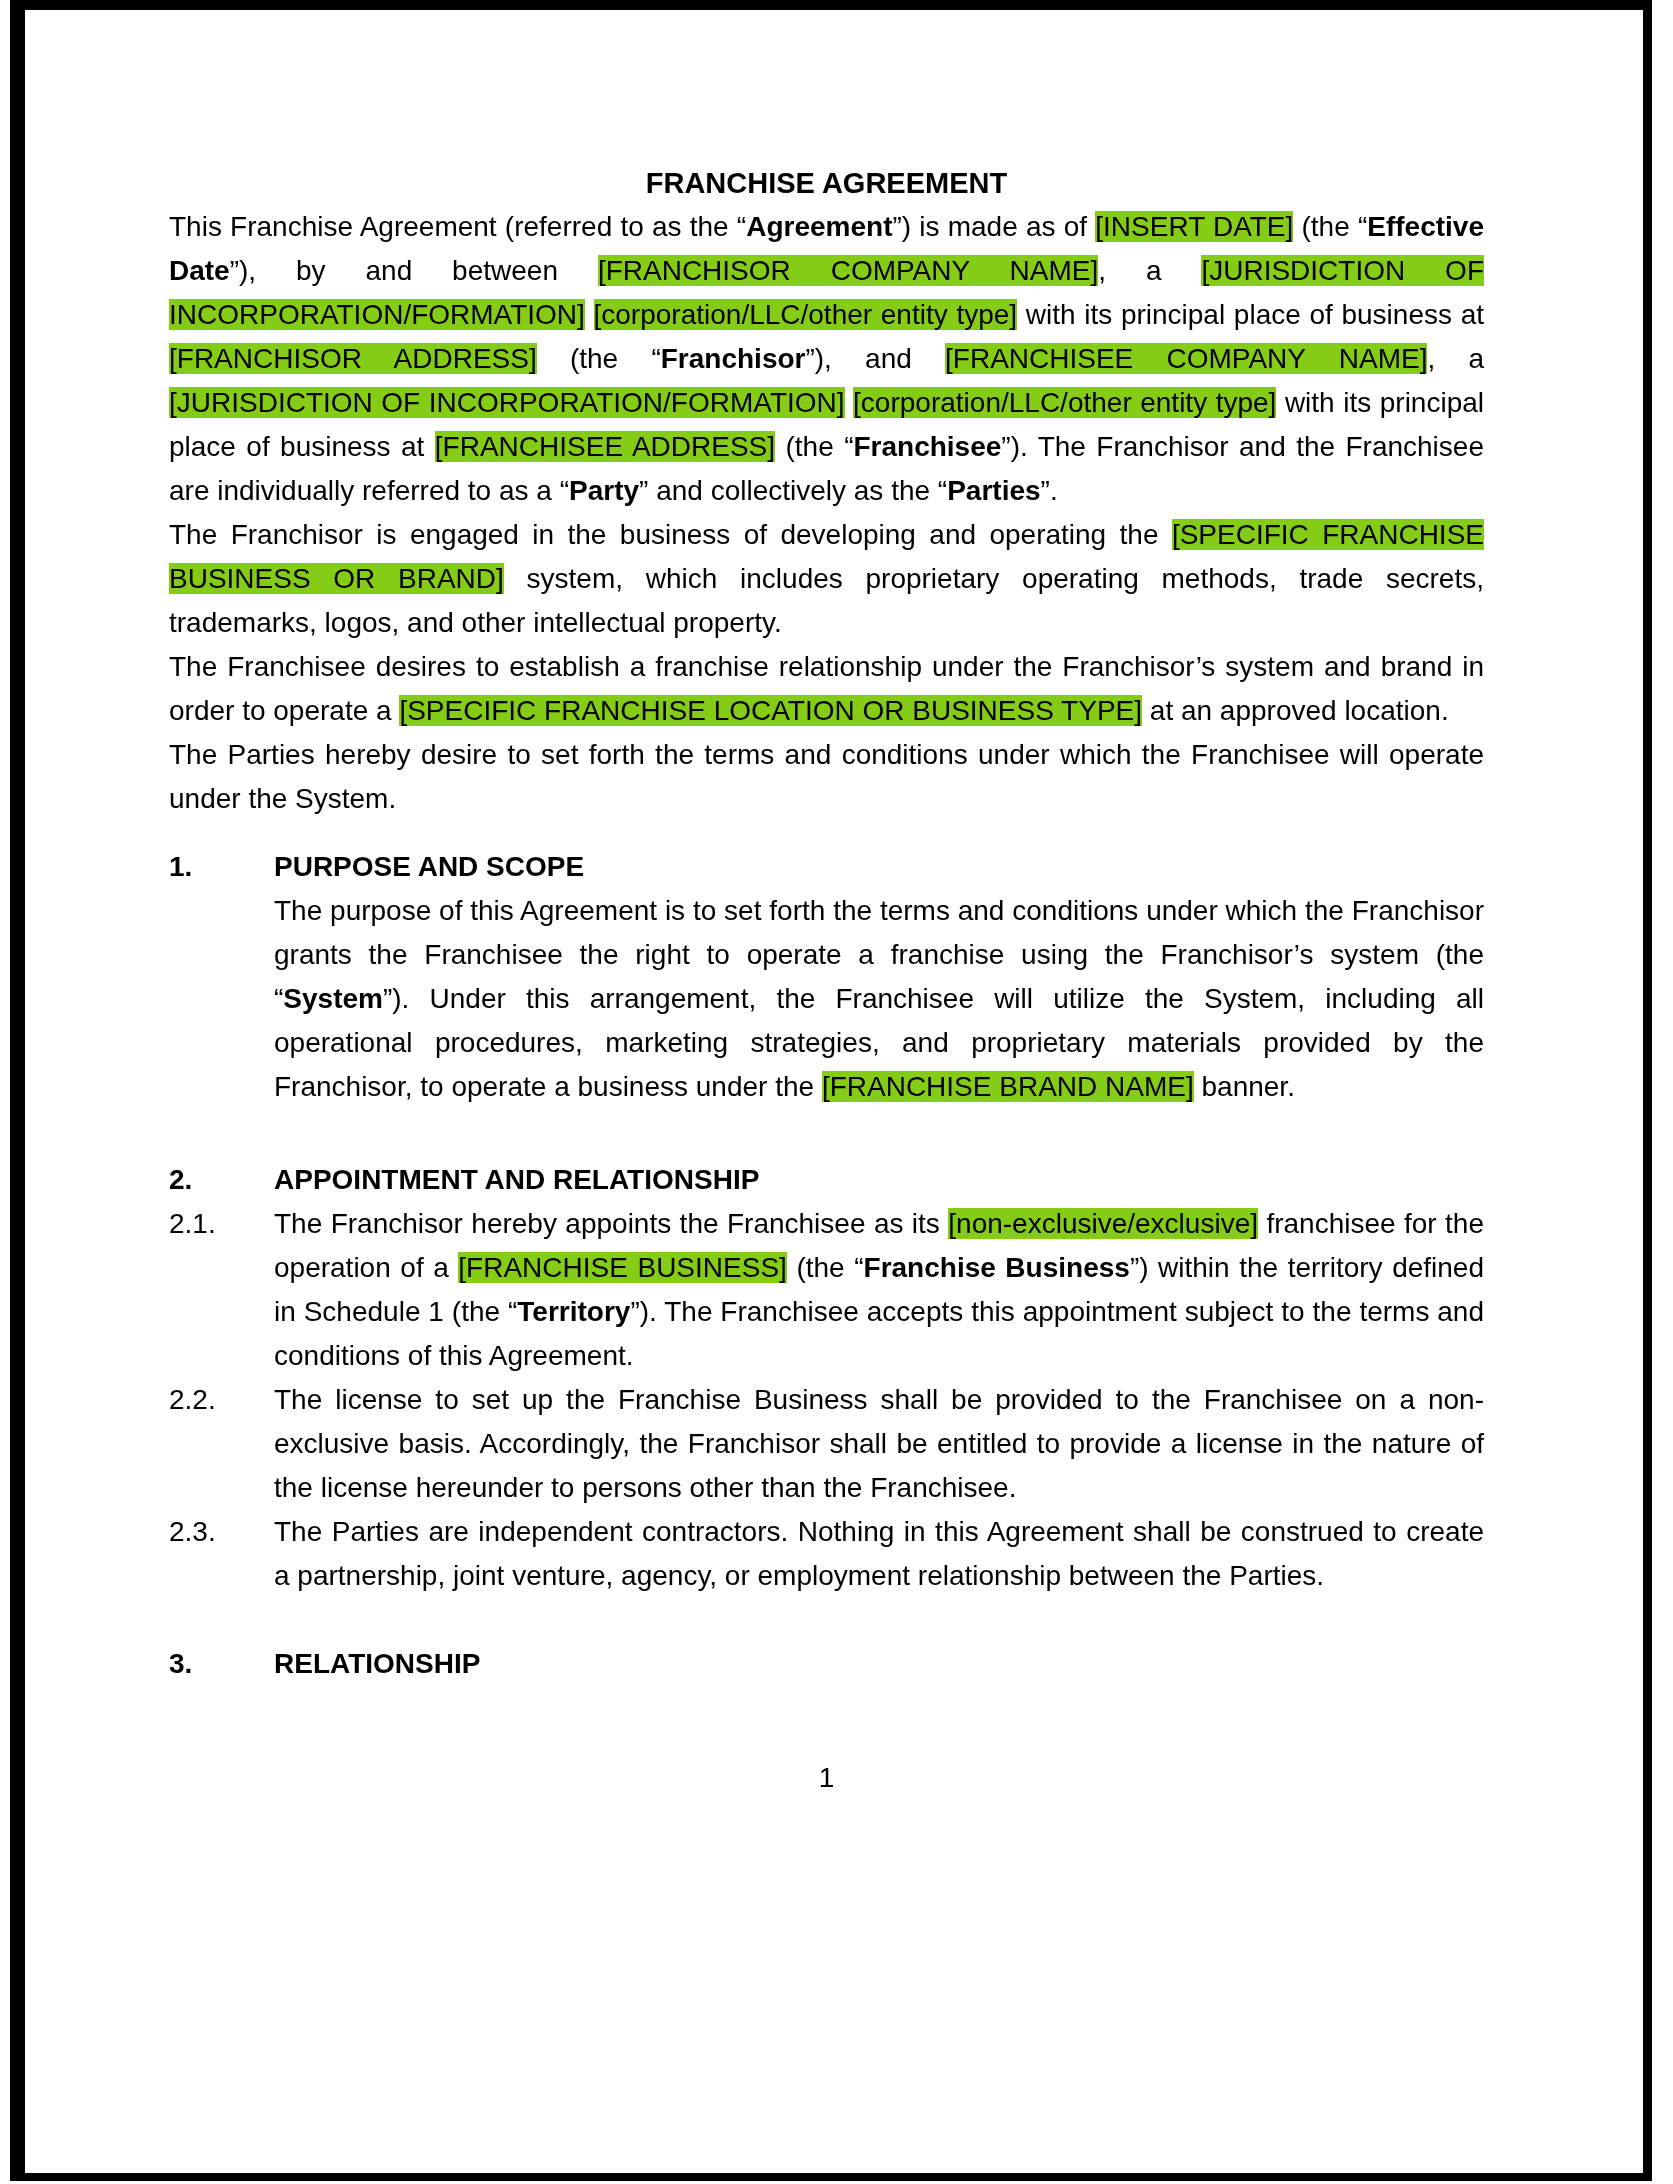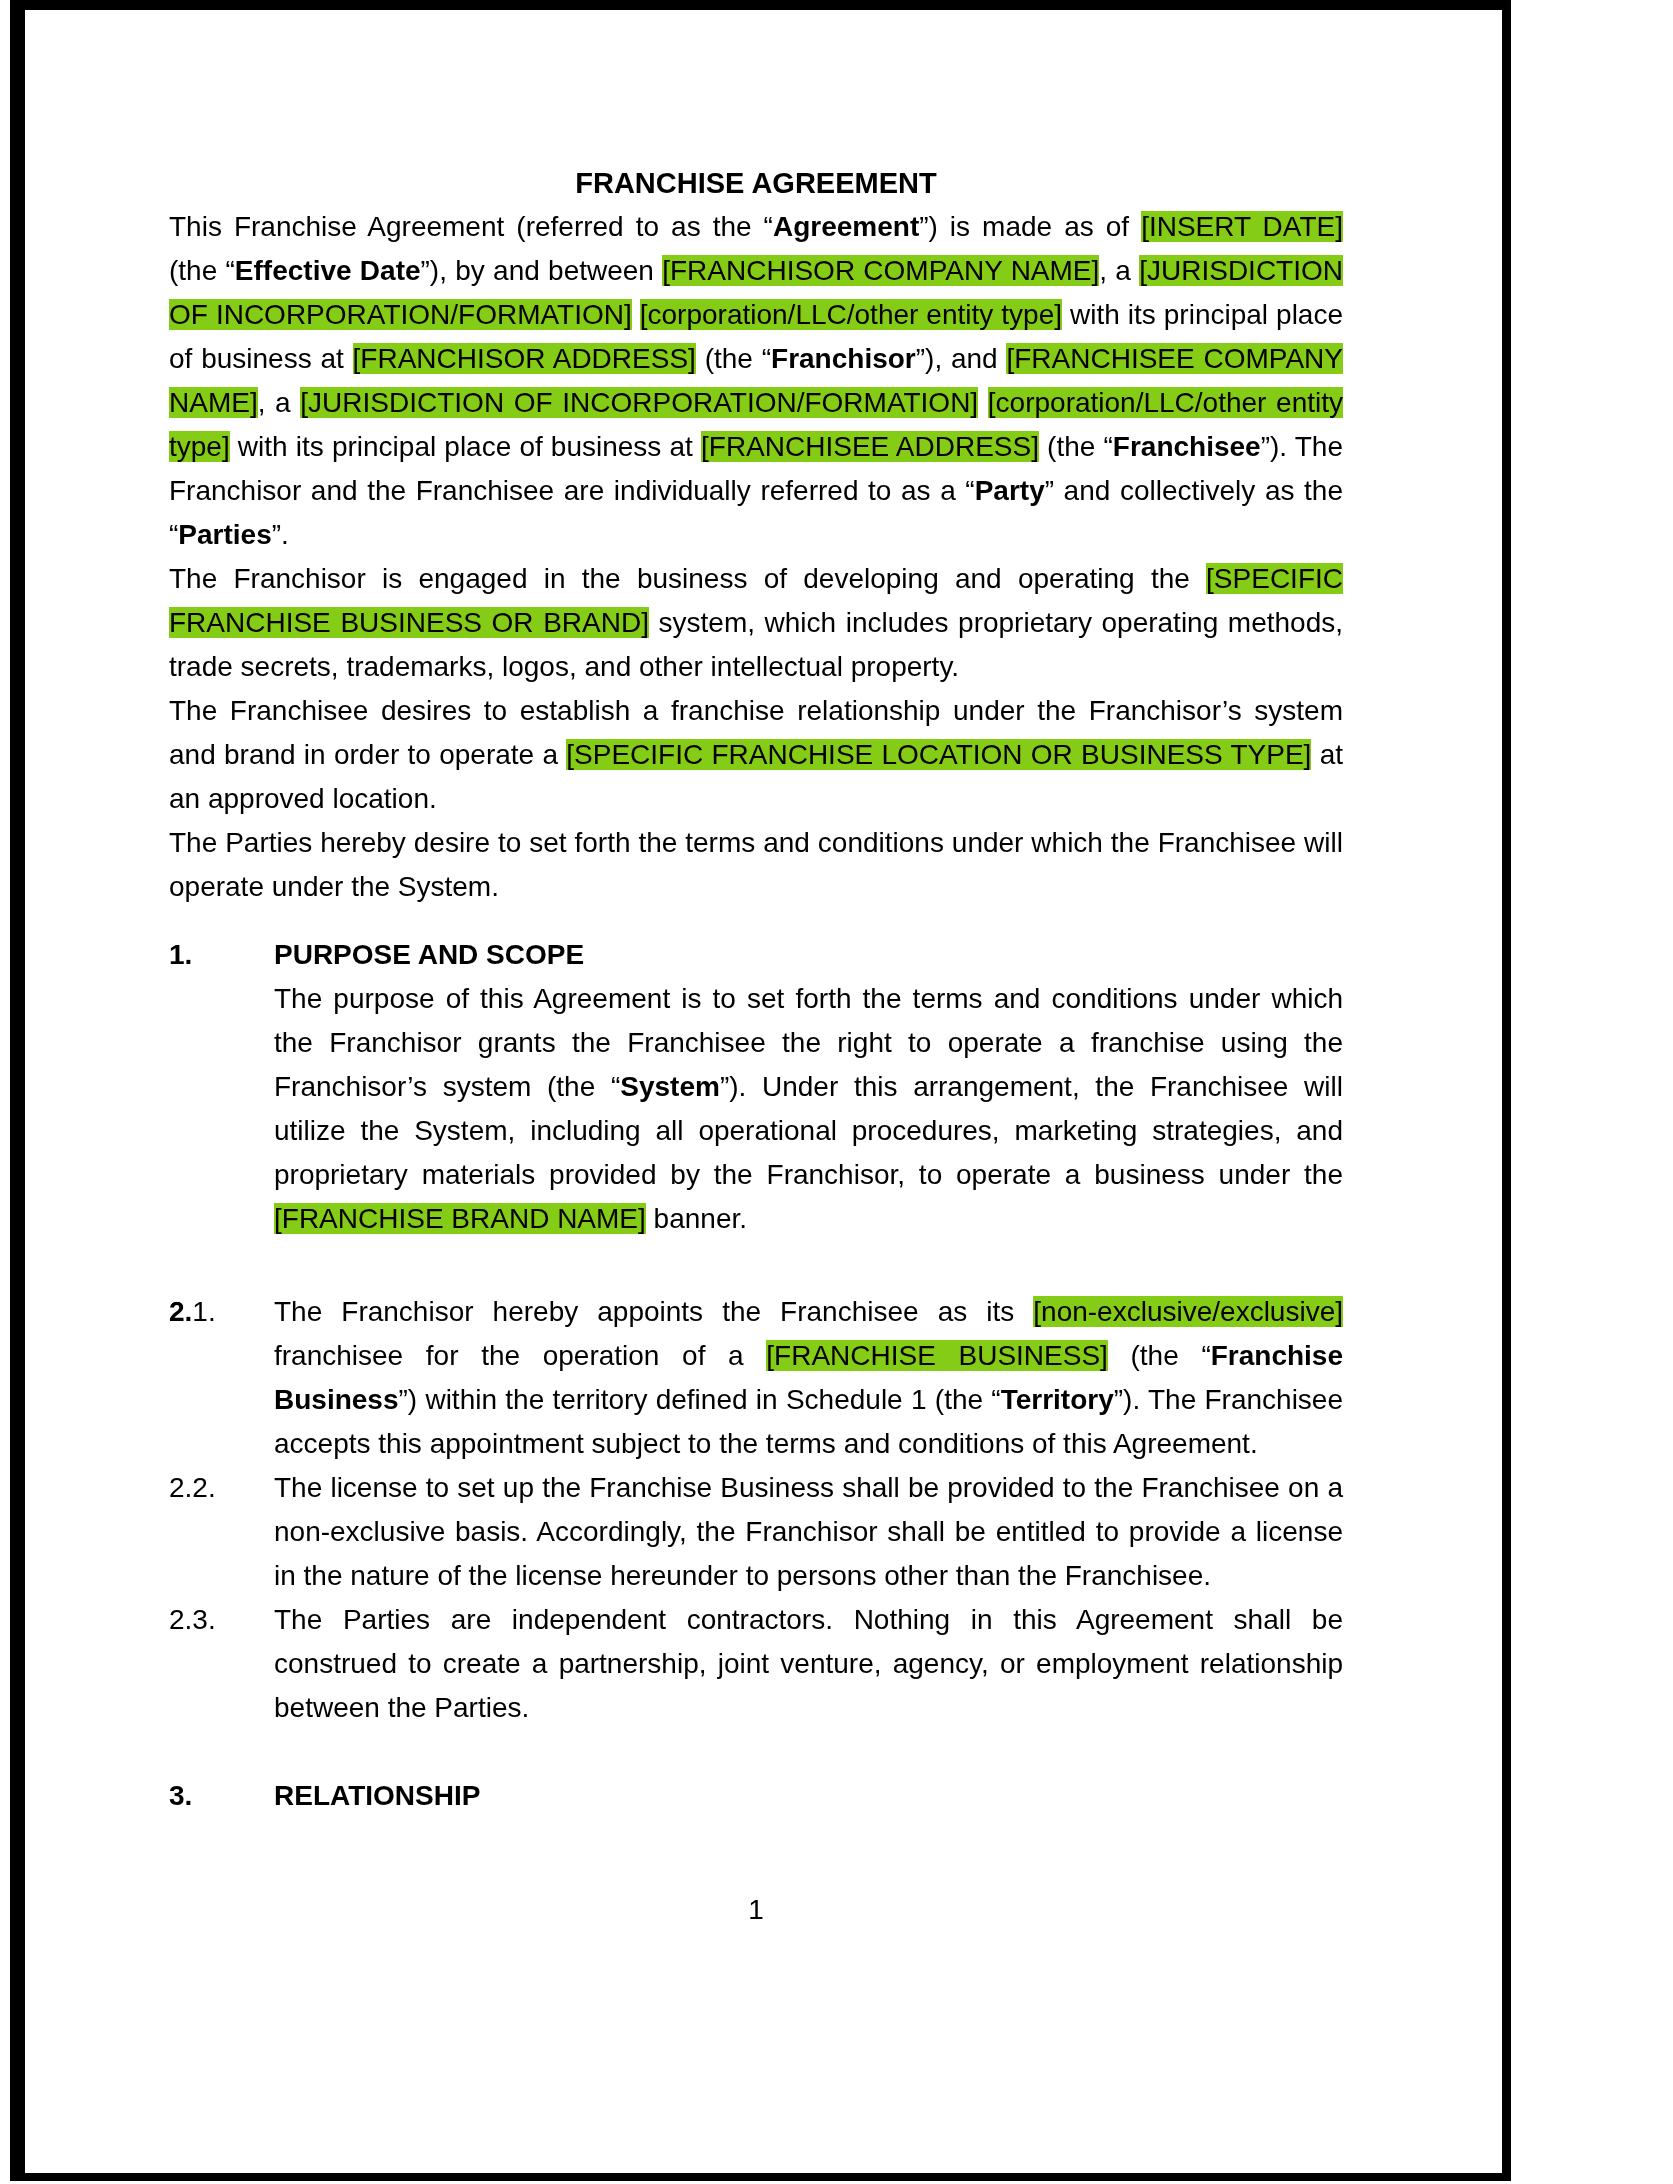--- a/index.html
+++ b/index.html
@@ -1,18 +1,18 @@
 <!DOCTYPE html>
 <html style="font-size:14px"><head>
 <meta charset="utf-8">
 <style>
   html,body { margin:0; padding:0; background:#ffffff; }
   .page {
     position:relative;
-    width:1511px; height:2185px;
+    width:1652px; height:2185px;
     background:#ffffff;
     overflow:hidden;
     font-family:"Liberation Sans","DejaVu Sans",sans-serif;
     color:#000000;
   }
   .page-frame {
     position:absolute;
     top:0; left:9.7px; right:0; bottom:4.4px;
     border-style:solid;
     border-color:#000000;
@@ -90,20 +90,21 @@
 
     <p class="heading mt-h1">
       <span class="num">1.</span>
       <span>PURPOSE AND SCOPE</span>
     </p>
 
     <p class="body hang mt-p5"><span>The purpose of this Agreement is to set forth the terms and conditions under which the Franchisor grants the Franchisee the right to operate a franchise using the Franchisor’s system (the “</span><span class="b">System</span><span>”). Under this arrangement, the Franchisee will utilize the System, including all operational procedures, marketing strategies, and proprietary materials provided by the Franchisor, to operate a business under the </span><span class="hl">[FRANCHISE BRAND NAME]</span><span> banner.</span></p>
 
     <p class="heading mt-h2">
       <span class="num">2.</span>
+      <span>APPOINTMENT AND RELATIONSHIP</span>
     </p>
 
     <p class="body hang mt-i21">
       <span class="num">2.1.</span><span><span>The Franchisor hereby appoints the Franchisee as its </span><span class="hl">[non-exclusive/exclusive]</span><span> franchisee for the operation of a </span><span class="hl">[FRANCHISE BUSINESS]</span><span> (the “</span><span class="b">Franchise Business</span><span>”) within the territory defined in Schedule 1 (the “</span><span class="b">Territory</span><span>”). The Franchisee accepts this appointment subject to the terms and conditions of this Agreement.</span></span>
     </p>
 
     <p class="body hang mt-i22">
       <span class="num">2.2.</span><span><span>The license to set up the Franchise Business shall be provided to the Franchisee on a non-exclusive basis. Accordingly, the Franchisor shall be entitled to provide a license in the nature of the license hereunder to persons other than the Franchisee.</span></span>
     </p>
 

